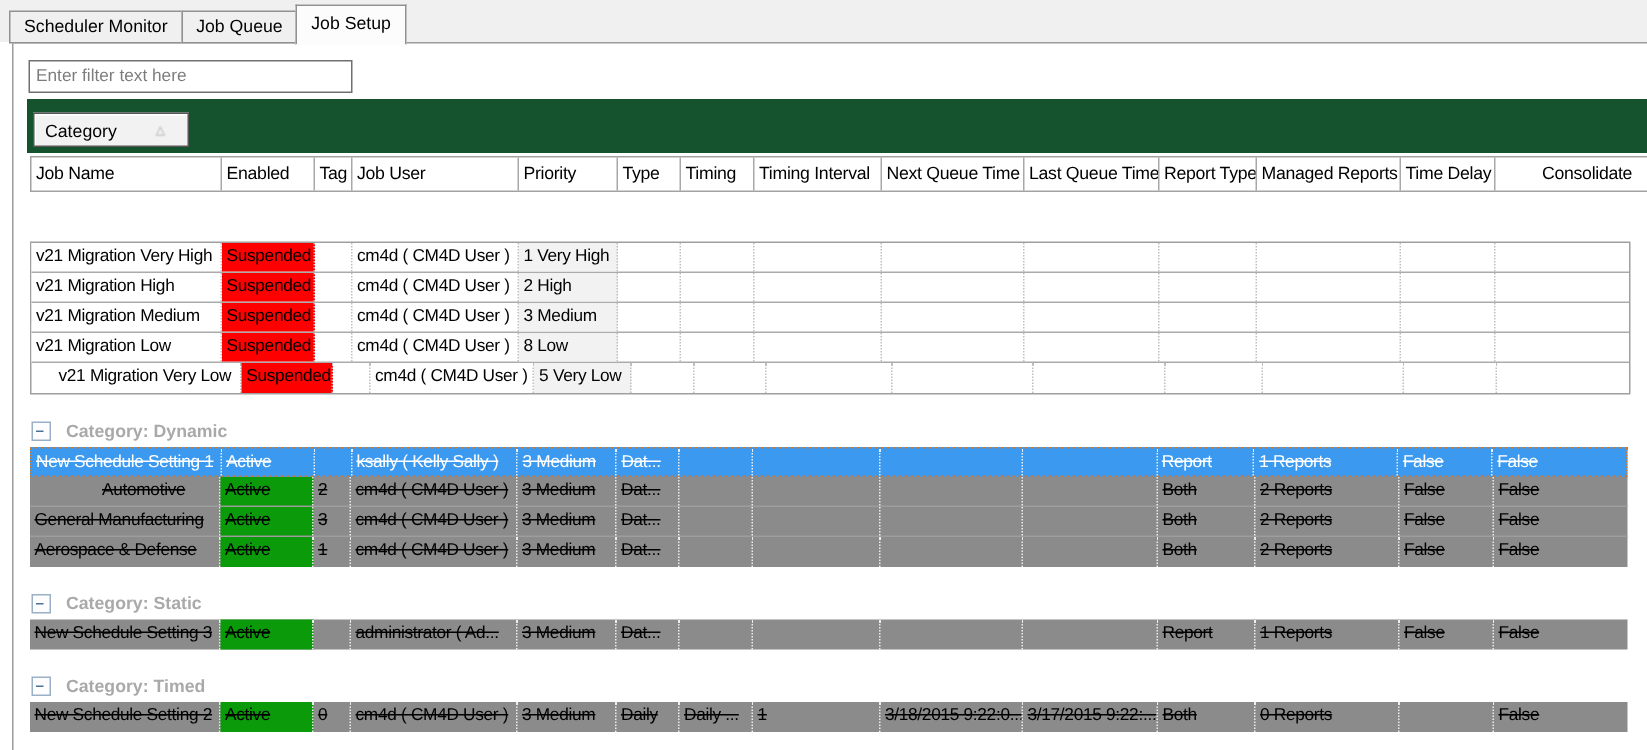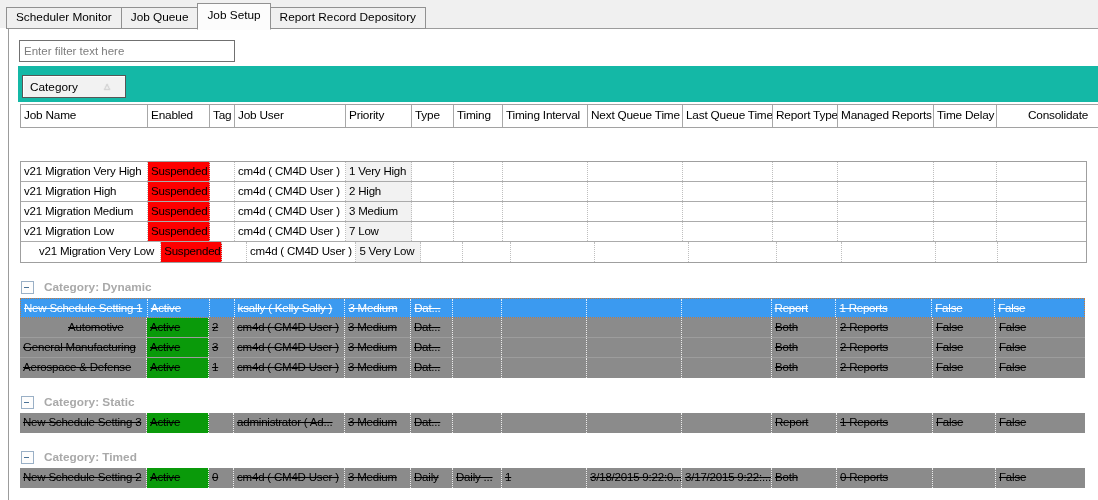--- a/index.html
+++ b/index.html
@@ -56,28 +56,27 @@
 </style>
 </head>
 <body>
 
 <div class="screen">
   <div class="tabstrip-bg"></div>
   <div class="tabs" id="tabs">
       <div class="tab">Scheduler Monitor</div>
       <div class="tab">Job Queue</div>
       <div class="tab tab-active">Job Setup</div>
-      <div class="tab">Report Record Depository</div>
     </div>
   <div class="panel-top-line"></div>
   <div class="panel-left-line"></div>
 
   <input class="filter-input" type="text" placeholder="Enter filter text here" style="">
 
-  <div class="group-bar" id="group-bar" style="background: #14b8a6;">
+  <div class="group-bar" id="group-bar" style="background: #14532d;">
     <div class="category-btn">
       <span>Category</span>
       <span class="sort-triangle">△</span>
     </div>
   </div>
 
   <div class="grid-header" id="grid-header">
       <div class="hcell" style="width: 127px;">Job Name</div>
       <div class="hcell" style="width: 62px;">Enabled</div>
       <div class="hcell" style="width: 25px;">Tag</div>
@@ -147,21 +146,21 @@
           <div class="cell" style="width: 65px;"></div>
           <div class="cell" style="width: 96px;"></div>
           <div class="cell" style="width: 63px;"></div>
           <div class="cell" style="width: 89px;"></div>
         </div>
         <div class="grow">
           <div class="cell" style="width: 127px;">v21 Migration Low</div>
           <div class="cell cell-suspended" style="width: 62px; background: rgb(254, 0, 0);">Suspended</div>
           <div class="cell" style="width: 25px;"></div>
           <div class="cell" style="width: 111px;">cm4d ( CM4D User )</div>
-          <div class="cell cell-shade" style="width: 66px;">7 Low</div>
+          <div class="cell cell-shade" style="width: 66px;">8 Low</div>
           <div class="cell" style="width: 42px;"></div>
           <div class="cell" style="width: 49px;"></div>
           <div class="cell" style="width: 85px;"></div>
           <div class="cell" style="width: 95px;"></div>
           <div class="cell" style="width: 90px;"></div>
           <div class="cell" style="width: 65px;"></div>
           <div class="cell" style="width: 96px;"></div>
           <div class="cell" style="width: 63px;"></div>
           <div class="cell" style="width: 89px;"></div>
         </div>

